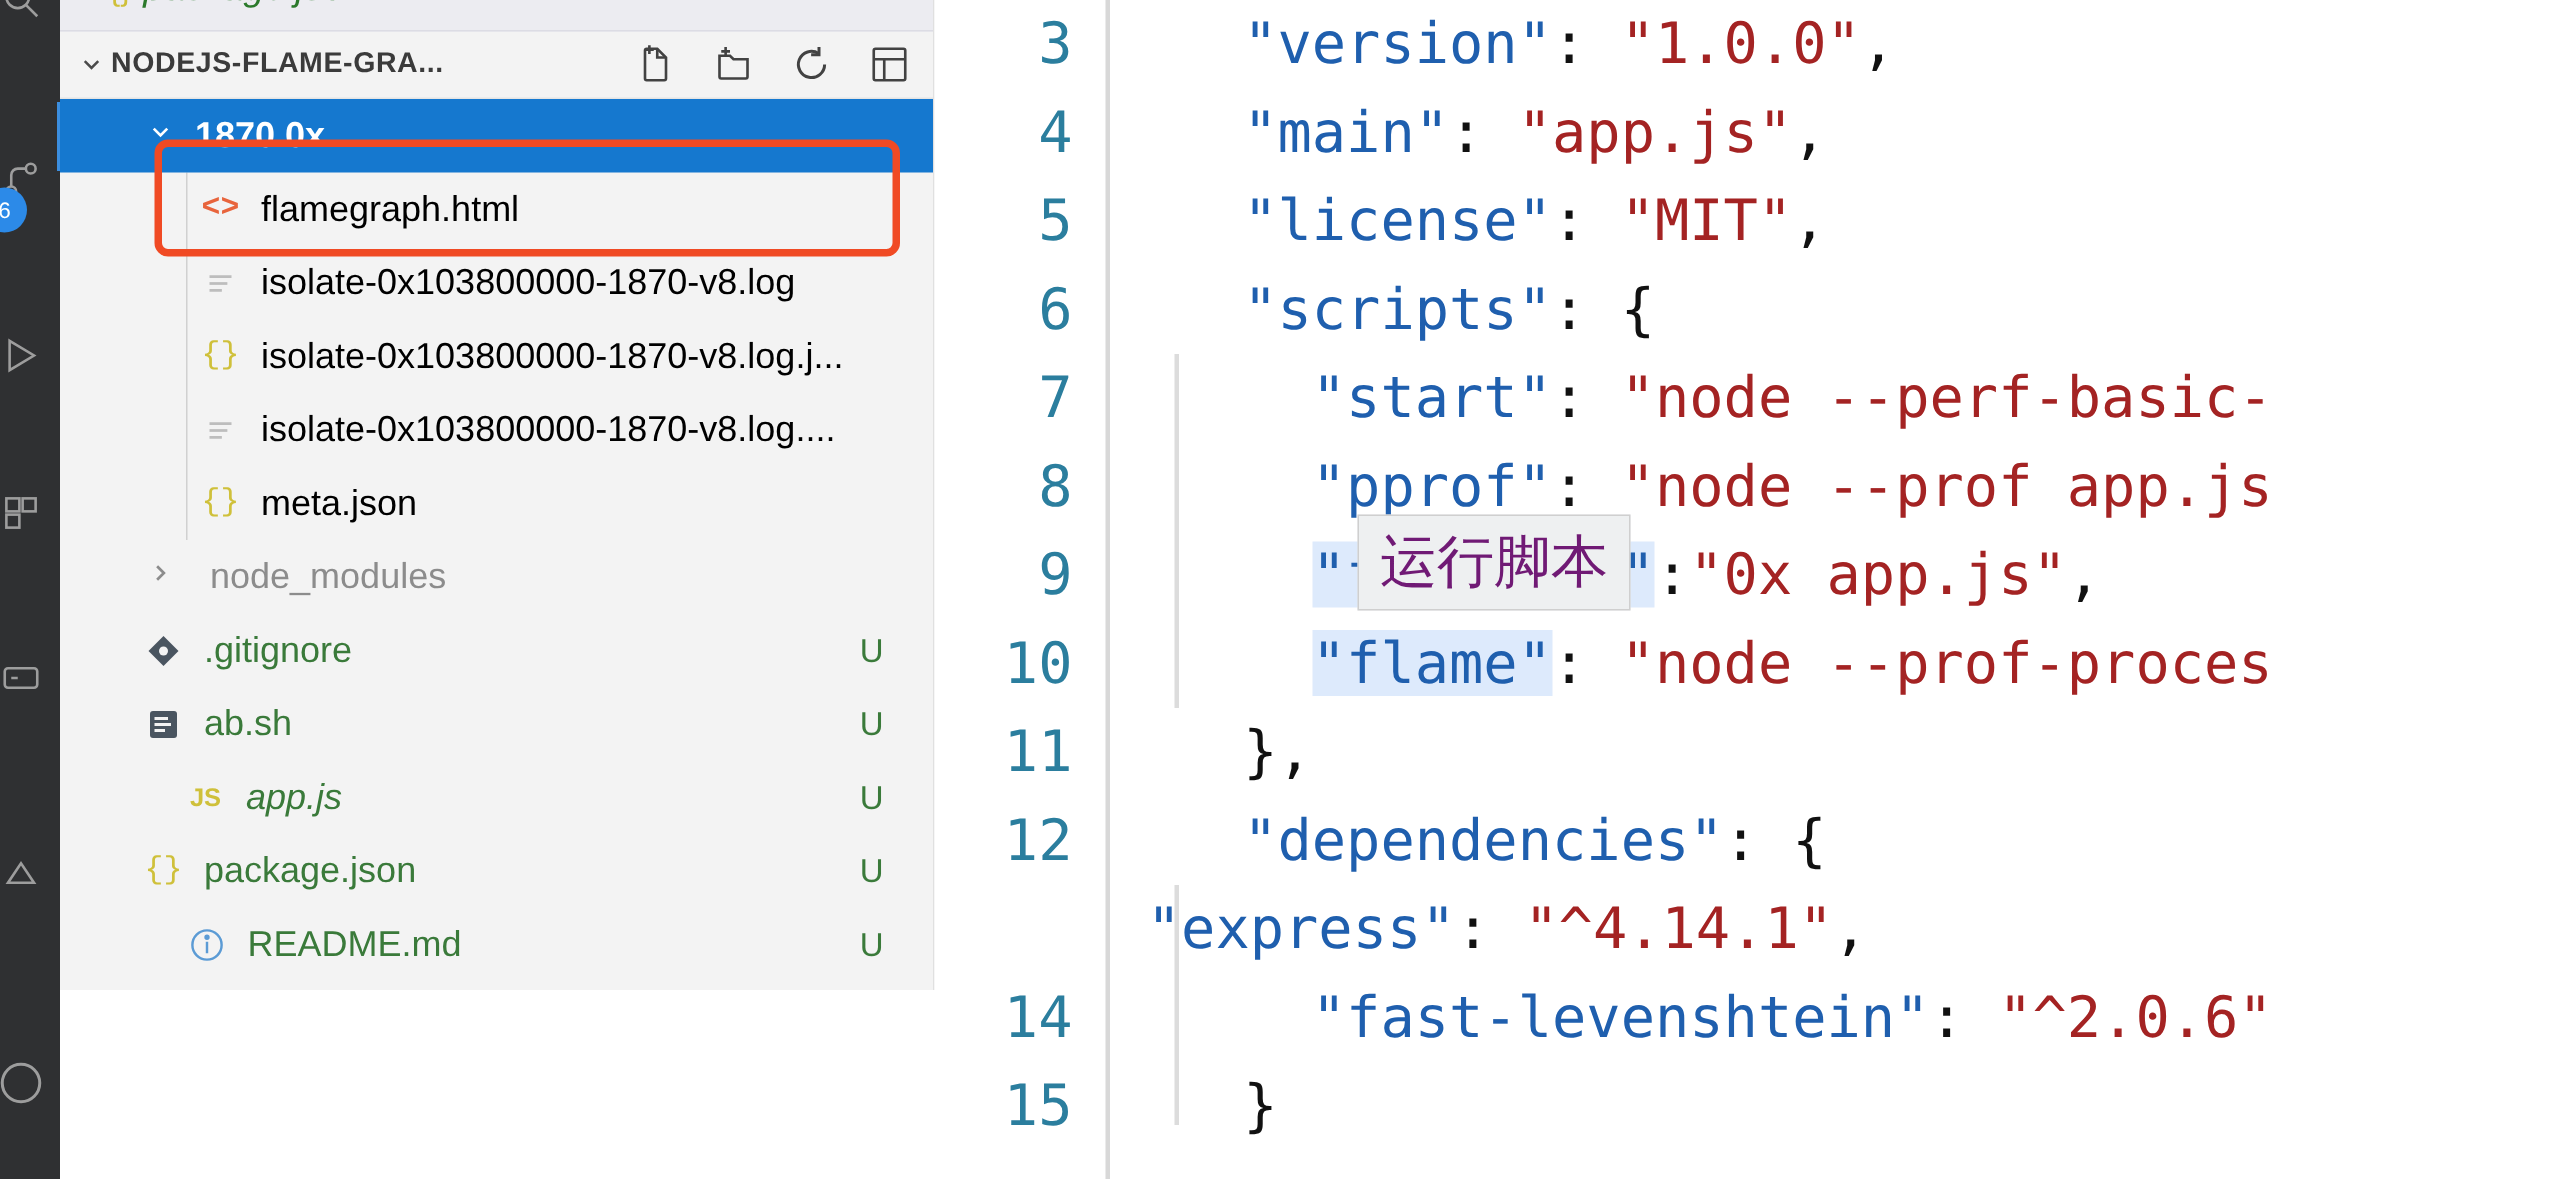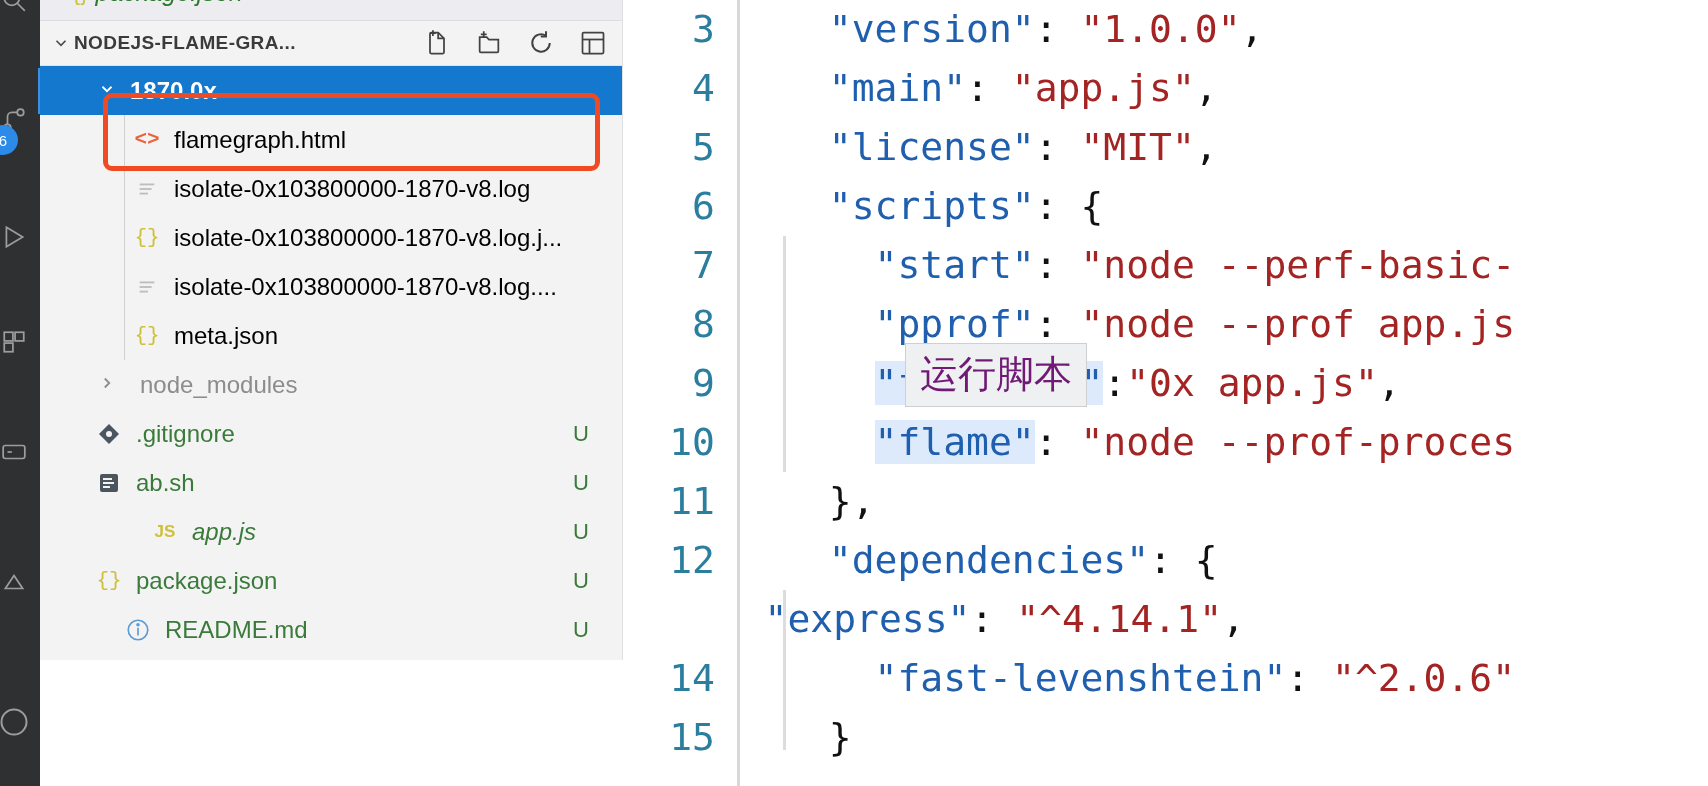--- a/index.html
+++ b/index.html
@@ -378,21 +378,21 @@
               <rect x="3" y="3" width="18" height="18" rx="2"></rect>
               <line x1="6" y1="8" x2="15" y2="8" stroke="#f3f3f3" stroke-width="2"></line>
               <line x1="6" y1="12" x2="17" y2="12" stroke="#f3f3f3" stroke-width="2"></line>
               <line x1="6" y1="16" x2="13" y2="16" stroke="#f3f3f3" stroke-width="2"></line>
             </svg>
         </span>
         <span class="fname c-green" style="padding-left:8px;">ab.sh</span>
         <span class="gstat">U</span>
       </div>
 
-      <div class="row" style="padding-left:78px;margin-left:28px;">
+      <div class="row" style="padding-left:78px;">
         <span class="ficon ic-js">JS</span>
         <span class="fname c-green" style="padding-left:8px;font-style:italic;">app.js</span>
         <span class="gstat">U</span>
       </div>
 
       <div class="row" style="padding-left:50px;">
         <span class="ficon ic-json">{}</span>
         <span class="fname c-green" style="padding-left:8px;">package.json</span>
         <span class="gstat">U</span>
       </div>

